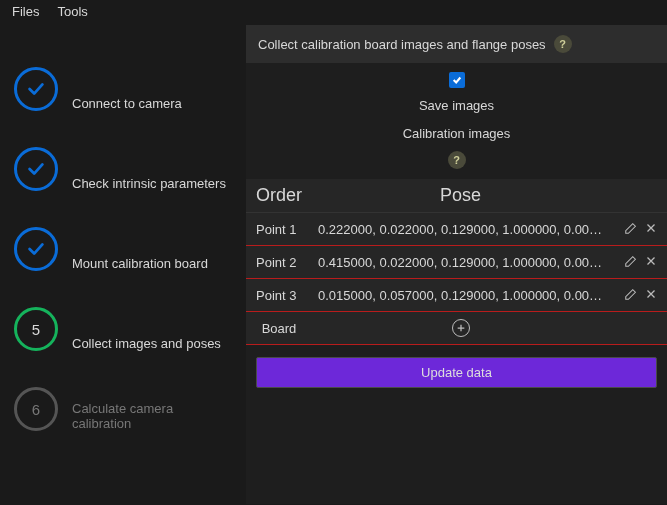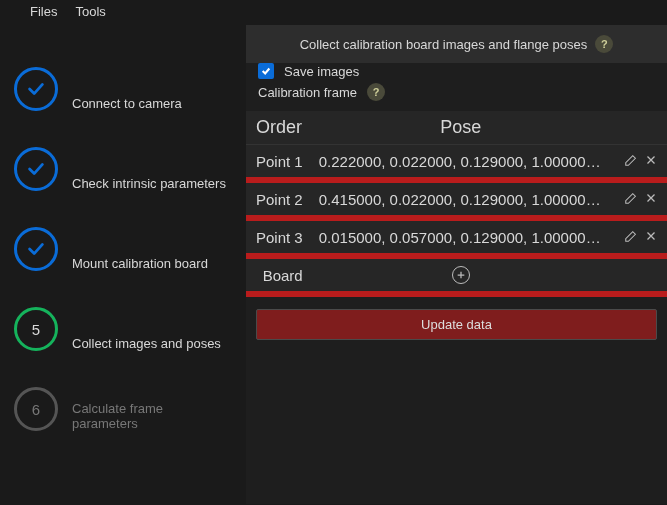--- a/index.html
+++ b/index.html
@@ -10,21 +10,20 @@
     font-size: 13px;
     color: #d8d8d8;
     overflow: hidden;
   }
   .menubar {
     display: flex;
     gap: 18px;
     padding: 4px 12px 6px 12px;
     background: #1a1a1a;
     font-size: 13px;
-    margin-left: 18px;
   }
   .menubar span { cursor: default; }
   .main {
     display: flex;
     height: calc(100% - 26px);
   }
   .sidebar {
     width: 246px;
     background: #1a1a1a;
     padding-top: 18px;
@@ -60,39 +59,39 @@
     display: flex;
     flex-direction: column;
   }
   .section-header {
     background: #2d2d2d;
     padding: 10px 12px;
     display: flex;
     align-items: center;
     gap: 8px;
     font-size: 13px;
-    justify-content: center;
   }
   .help-badge {
     width: 18px; height: 18px;
     border-radius: 50%;
     background: #4a4a3a;
     color: #cfcf9a;
     display: inline-flex;
     align-items: center;
     justify-content: center;
     font-size: 11px;
     font-weight: bold;
   }
   .row {
-    padding: 0 12px;
+    padding: 9px 12px;
     display: flex;
     align-items: center;
     gap: 10px;
     background: #1e1e1e;
+    flex-direction: column;
   }
   .checkbox {
     width: 16px; height: 16px;
     background: #0a6cd8;
     display: inline-flex;
     align-items: center;
     justify-content: center;
     border-radius: 2px;
   }
   .checkbox svg { width: 10px; height: 10px; }
@@ -111,56 +110,56 @@
   th {
     font-weight: normal;
     text-align: center;
     padding: 6px 8px;
     background: #262626;
     border-bottom: 1px solid #333;
     font-size: 18px;
   }
   td {
     padding: 7px 8px;
-    border-bottom: 6px solid #b91c1c;
-    font-size: 15px;
+    border-bottom: 1px solid #b91c1c;
+    font-size: 13px;
     white-space: nowrap;
   }
   td.order { width: 60px; }
   td.actions { width: 46px; text-align: right; }
   td.pose { overflow: hidden; text-overflow: ellipsis; max-width: 260px; }
   .icon-btn {
     display: inline-flex;
     align-items: center;
     justify-content: center;
     width: 16px; height: 16px;
     color: #bbb;
     margin-left: 4px;
   }
   .icon-btn svg { width: 14px; height: 14px; }
-  tr.addrow td { text-align: right; }
+  tr.addrow td { text-align: center; }
   tr.addrow td.addcell { text-align: center; }
   .add-circle {
     width: 18px; height: 18px;
     border: 1.5px solid #bbb;
     border-radius: 50%;
     display: inline-flex;
     align-items: center;
     justify-content: center;
     font-size: 13px;
     line-height: 1;
     color: #bbb;
   }
   .update-row {
     padding: 12px 10px;
     background: #1e1e1e;
   }
   .update-btn {
     width: 100%;
-    background: #7f1d1d;
+    background: #6d28d9;
     border: 1px solid #4a4a4a;
     color: #ddd;
     padding: 7px 0;
     text-align: center;
     border-radius: 2px;
     font-size: 13px;
   }
 </style>
 </head>
 <body>
@@ -201,42 +200,42 @@
       <div class="step current">
         <div class="step-circle current">
           <span class="step-num">5</span>
         </div>
         <span class="step-label">Collect images and poses</span>
       </div>
       <div class="step future">
         <div class="step-circle future">
           <span class="step-num">6</span>
         </div>
-        <span class="step-label">Calculate frame parameters</span>
+        <span class="step-label">Calculate camera calibration</span>
       </div>
     </div>
 
   <div class="content">
 
     <div class="section-header">
       <span>Collect calibration board images and flange poses</span>
       <span class="help-badge">?</span>
     </div>
 
     <div class="row">
       <span class="checkbox">
         <svg viewBox="0 0 12 12">
             <path d="M2 6 L5 9 L10 3"></path>
           </svg>
       </span>
       <span>Save images</span>
     </div>
 
     <div class="row" style="padding-top:4px;padding-bottom:10px;">
-      <span>Calibration frame</span>
+      <span>Calibration images</span>
       <span class="help-badge">?</span>
     </div>
 
 
     <table>
       <thead>
         <tr>
           <th style="width:64px;text-align:left;padding-left:10px;">Order</th>
           <th>Pose</th>
           <th style="width:50px;"></th>

